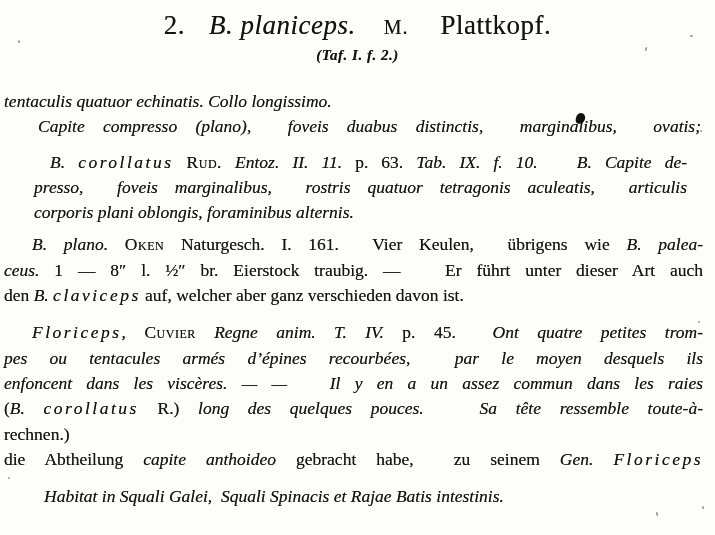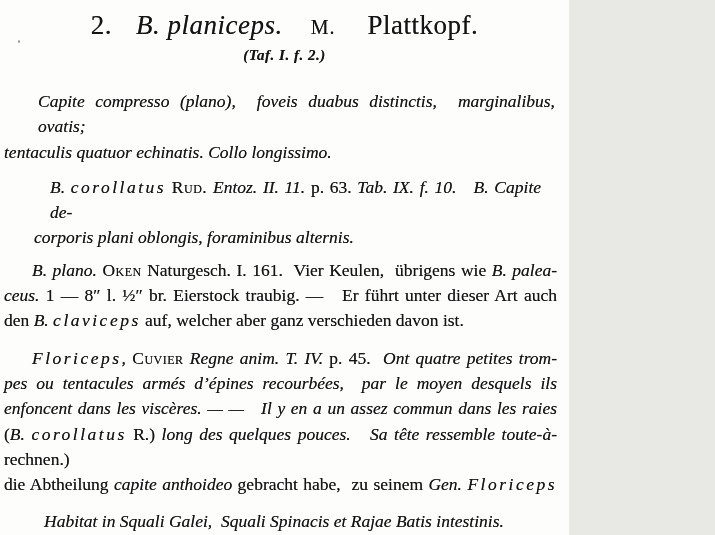--- a/index.html
+++ b/index.html
@@ -1,18 +1,18 @@
 <!DOCTYPE html>
 <html><head>
 <meta charset="utf-8">
 <style>
   html,body{margin:0;padding:0;background:#e8e8e4;}
   .page{
     position:relative;
-    width:569px;height:535px;
+    width:715px;height:535px;
     background:#fdfdfb;
     font-family:"Liberation Serif", serif;
     color:#141414;
     overflow:hidden;
     text-shadow:0 0 0.6px rgba(20,20,20,0.65);
   }
   .header{padding-top:9px;text-align:center;}
   .title-line{font-size:27px;line-height:32px;letter-spacing:0.5px;}
   .title-line .num{margin-right:24px;}
   .title-line .species{font-style:italic;margin-right:28px;}
@@ -64,25 +64,26 @@
 
   <div class="header">
     <div class="title-line">
       <span class="num">2.</span><span class="species">B. planiceps.</span><span class="auth">M.</span><span class="vernacular">Plattkopf.</span>
     </div>
     <div class="caption">(Taf. I. f. 2.)</div>
   </div>
 
   <div class="paragraphs">
       <div class="para p-diagnosis">
+        <div class="line last"><span class="s-i">tentaculis quatuor echinatis. Collo longissimo.</span></div>
         <div class="line first"><span class="s-i">Capite compresso (plano),  foveis duabus distinctis,  marginalibus,  ovatis;</span></div>
-        <div class="line last"><span class="s-i">tentaculis quatuor echinatis. Collo longissimo.</span></div>
       </div>
       <div class="para p-citation">
         <div class="line first"><span class="s-i">B. </span><span class="s-isp">corollatus</span><span class="s-r"> </span><span class="s-sc">Rud.</span><span class="s-r"> </span><span class="s-i">Entoz. II. 11. </span><span class="s-r">p. 63. </span><span class="s-i">Tab. IX. f. 10.   B. Capite de-</span></div>
+        <div class="line"><span class="s-i">presso,  foveis marginalibus,  rostris quatuor tetragonis aculeatis,  articulis</span></div>
         <div class="line last"><span class="s-i">corporis plani oblongis, foraminibus alternis.</span></div>
       </div>
       <div class="para p-note1">
         <div class="line first"><span class="s-i">B. plano.</span><span class="s-r"> </span><span class="s-sc">Oken</span><span class="s-r"> Naturgesch. I. 161.  Vier Keulen,  übrigens wie </span><span class="s-i">B. palea-</span></div>
         <div class="line"><span class="s-i">ceus.</span><span class="s-r"> 1 — 8″ l. ½″ br. Eierstock traubig. —   Er führt unter dieser Art auch</span></div>
         <div class="line last"><span class="s-r">den </span><span class="s-i">B. </span><span class="s-isp">claviceps</span><span class="s-r"> auf, welcher aber ganz verschieden davon ist.</span></div>
       </div>
       <div class="para p-note2">
         <div class="line first"><span class="s-isp">Floriceps</span><span class="s-i">, </span><span class="s-sc">Cuvier</span><span class="s-r"> </span><span class="s-i">Regne anim. T. IV. </span><span class="s-r">p. 45.  </span><span class="s-i">Ont quatre petites trom-</span></div>
         <div class="line"><span class="s-i">pes ou tentacules armés d’épines recourbées,  par le moyen desquels ils</span></div>

